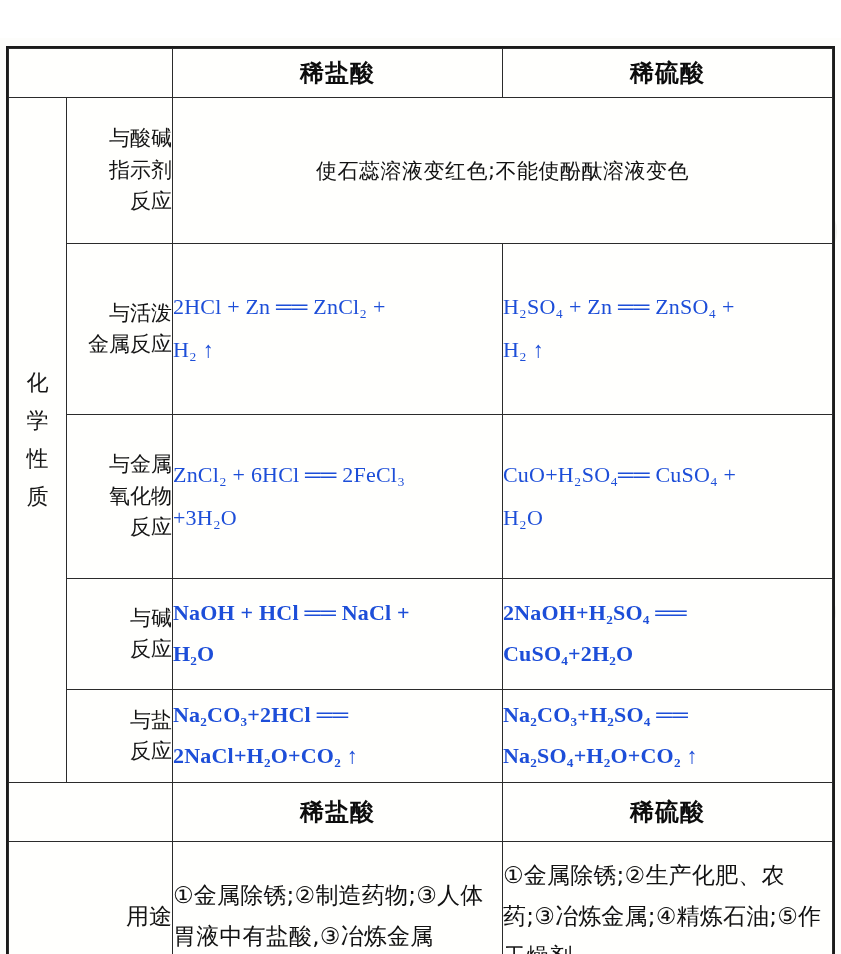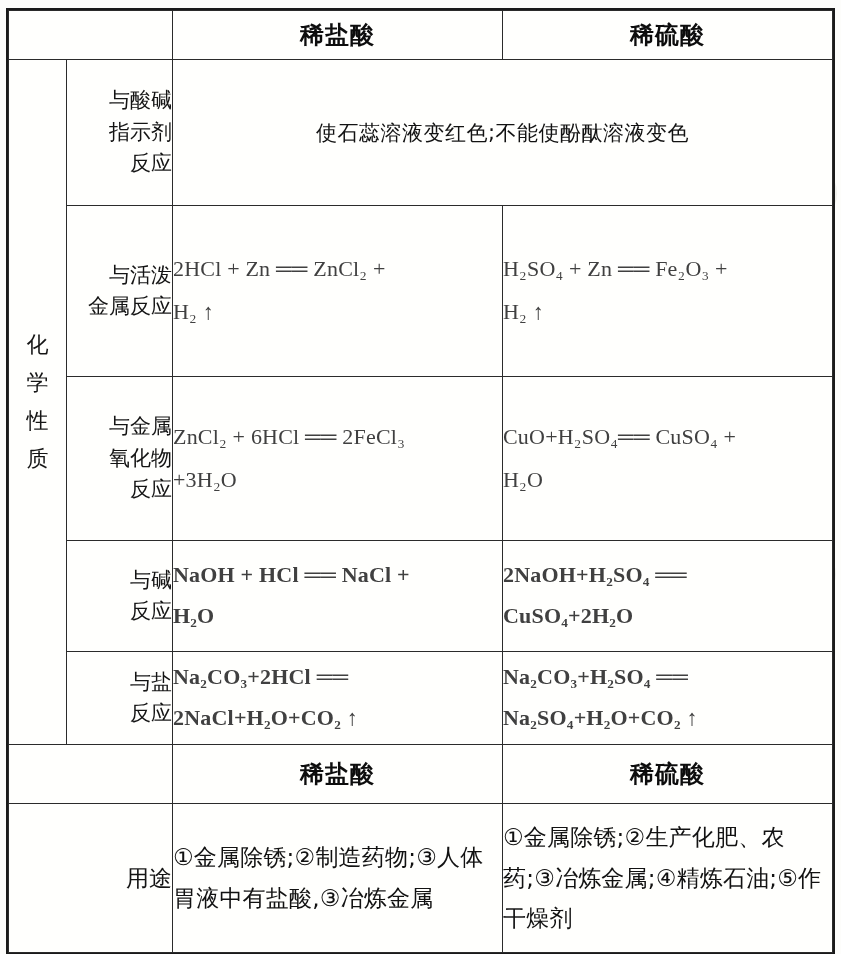--- a/index.html
+++ b/index.html
@@ -15,20 +15,21 @@
     color: #111111;
     overflow: hidden;
     position: relative;
   }
 
   
   #scan-sheet {
     position: absolute;
     inset: 0;
     background: #fdfdfb;
+    margin-top: 38px;
   }
 
   
   #comparison-table {
     position: absolute;
     left: 8px;
     top: 10px;
     width: 824px;
     height: 936px;
     border-collapse: collapse;
@@ -85,21 +86,21 @@
     text-align: center;
     color: #0d0d0d;
     letter-spacing: 1px;
   }
 
   
   .equation {
     font-family: "Liberation Serif", "DejaVu Serif", serif;
     font-size: 22px;
     line-height: 1.95;
-    color: #404040;
+    color: #1d4ed8;
     text-align: left;
     padding: 6px 9px;
     white-space: pre-line;
     letter-spacing: 0.2px;
   }
   .equation.tight { line-height: 1.85; font-weight: bold; }
 
   
   .indicator-text {
     font-family: "DejaVu Sans", "Liberation Sans", sans-serif;
@@ -170,21 +171,21 @@
 指示剂
 反应</td>
         <td colspan="2" class="indicator-text">使石蕊溶液变红色;不能使酚酞溶液变色</td>
       </tr>
 
       <tr>
         <td class="prop-label" style="height:170px;">与活泼
 金属反应</td>
         <td class="equation">2HCl + Zn ══ ZnCl₂ +
 H₂ ↑</td>
-        <td class="equation">H₂SO₄ + Zn ══ Fe₂O₃ +
+        <td class="equation">H₂SO₄ + Zn ══ ZnSO₄ +
 H₂ ↑</td>
       </tr>
 
       <tr>
         <td class="prop-label" style="height:163px;">与金属
 氧化物
 反应</td>
         <td class="equation">ZnCl₂ + 6HCl ══ 2FeCl₃
 +3H₂O</td>
         <td class="equation">CuO+H₂SO₄══ CuSO₄ +

